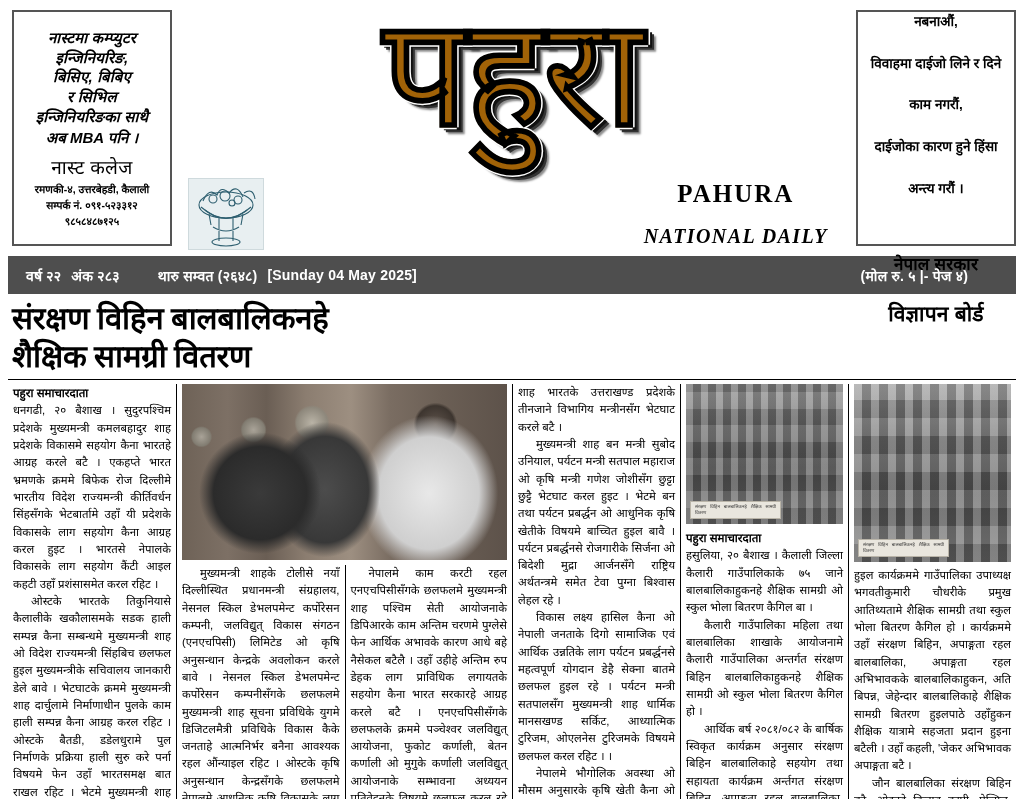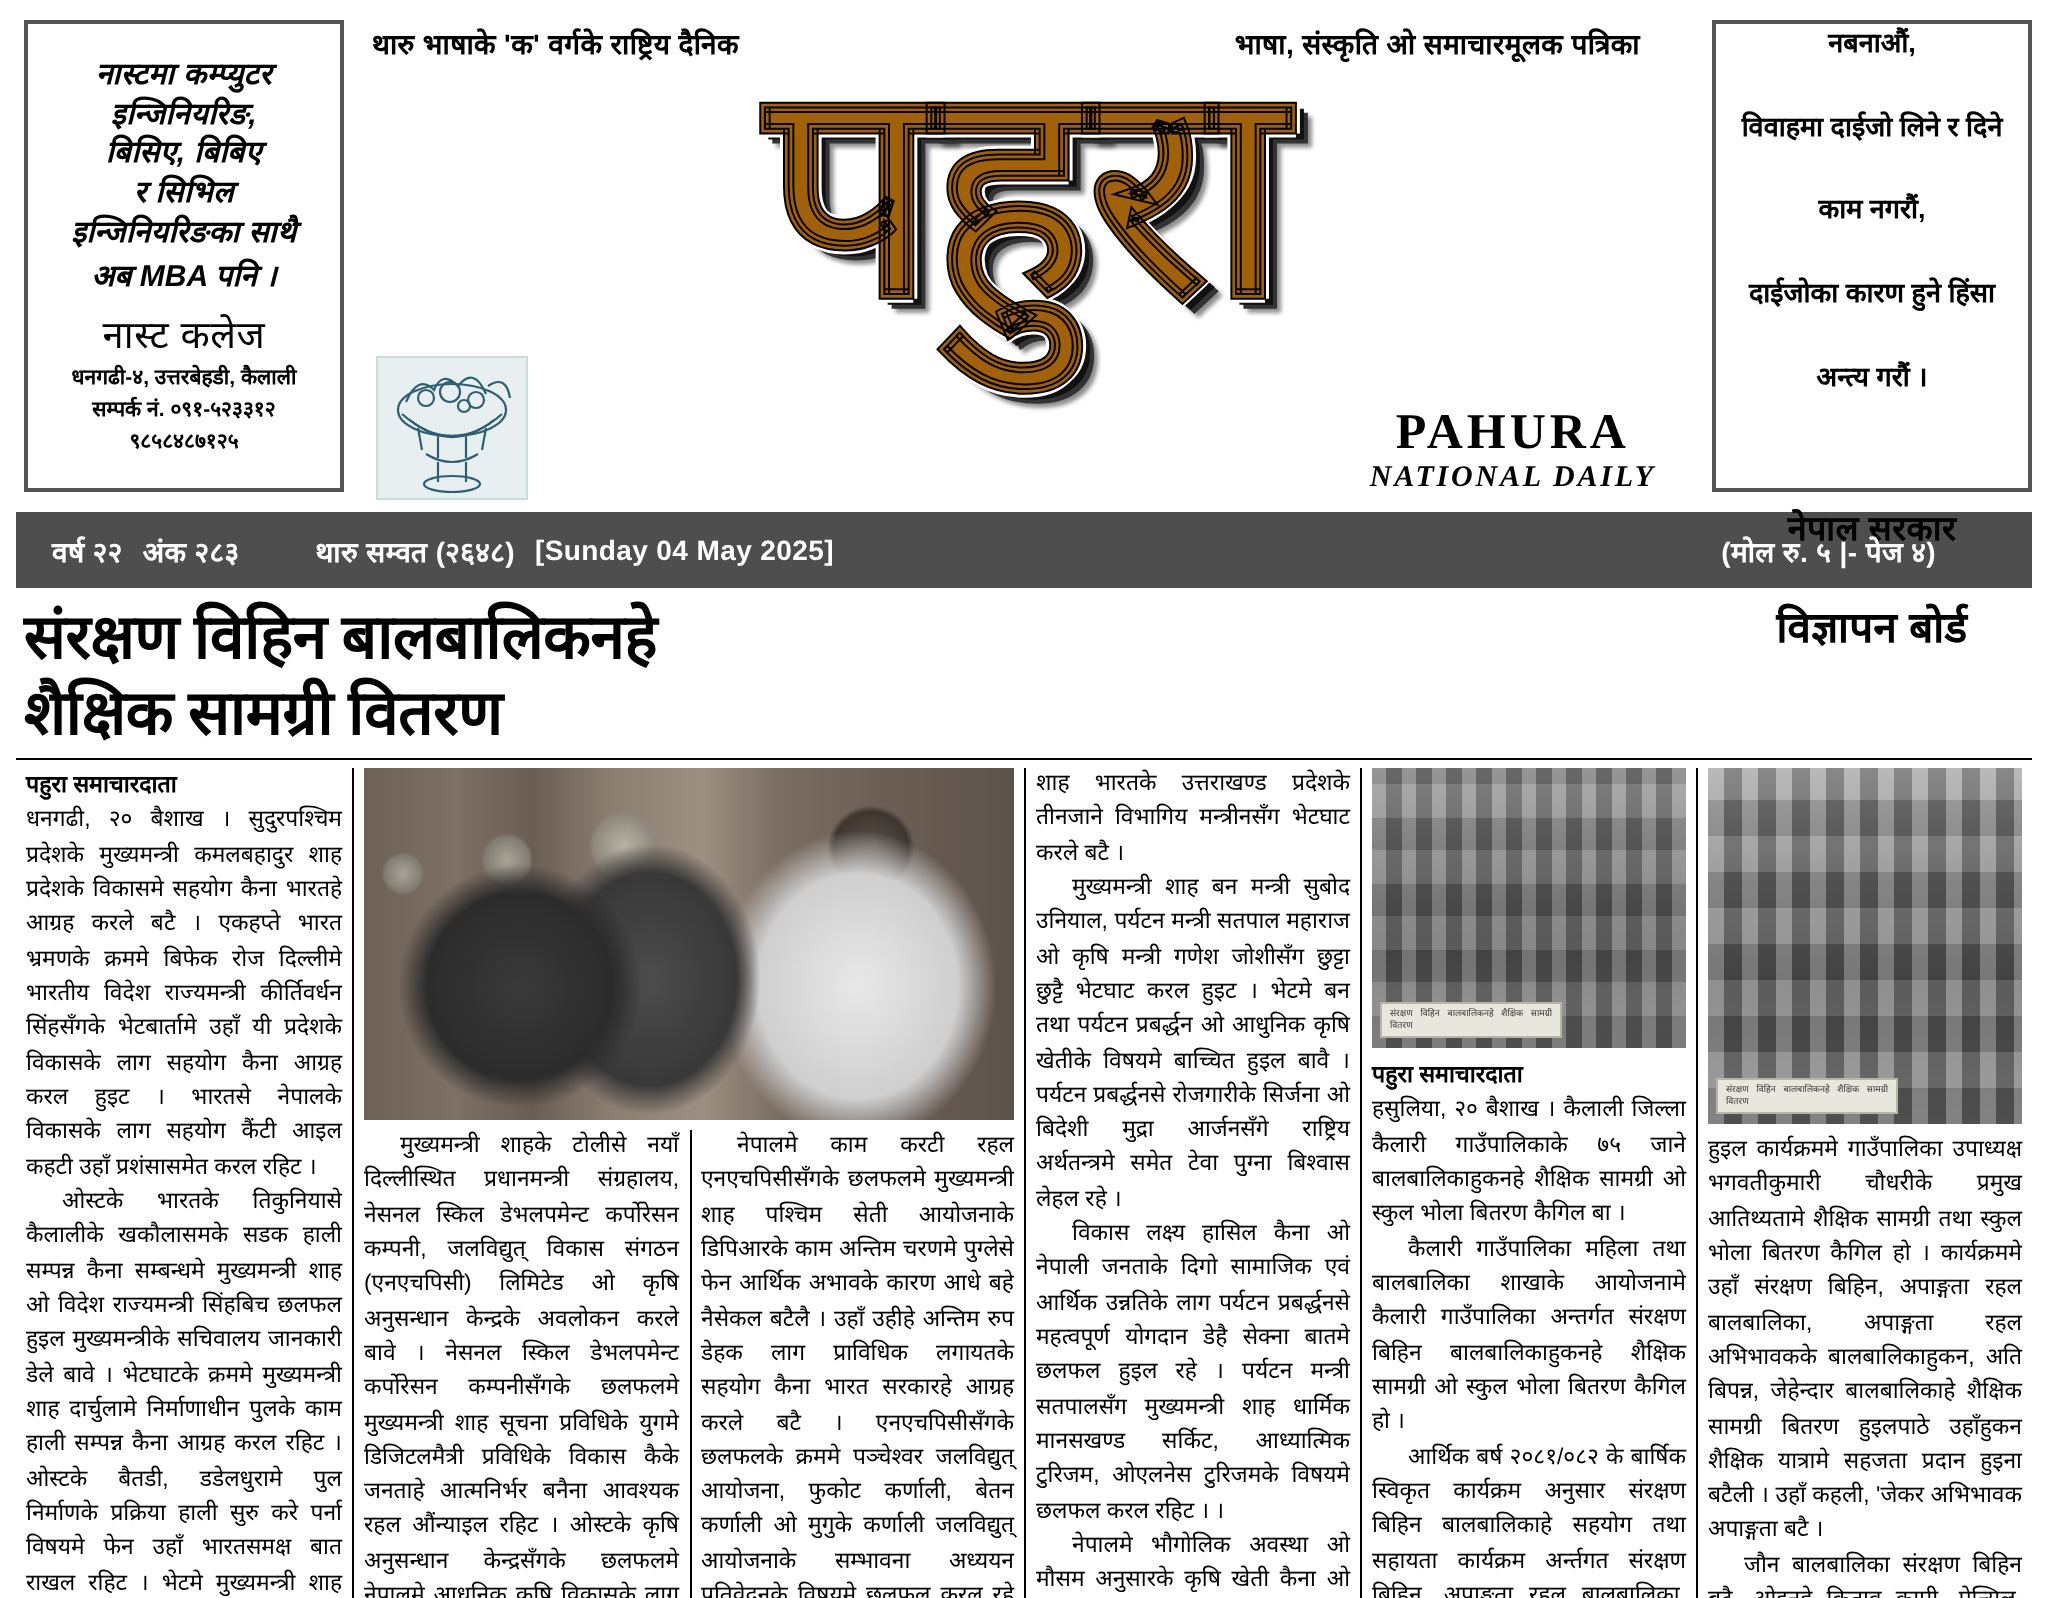--- a/index.html
+++ b/index.html
@@ -108,23 +108,23 @@
   .latin-main {
     font-family: "Liberation Serif", "DejaVu Serif", serif;
     font-weight: bold;
     font-size: 25px;
     letter-spacing: 2px;
   }
   .latin-sub {
     font-family: "Liberation Serif", "DejaVu Serif", serif;
     font-style: italic;
     font-weight: bold;
-    font-size: 15px;
+    font-size: 20px;
     letter-spacing: 1.4px;
-    margin-top: 0;
+    margin-top: 17px;
   }
 
   .ad-box.right { font-weight: bold; gap: 24px; }
   .ad-right-text {
     font-size: 13.5px; font-weight: bold; line-height: 1.33;
   }
   .emblem { width: 34px; height: 36px; margin: 4px 0 2px; }
   .ad-right-gov { font-size: 17px; font-weight: bold; letter-spacing:.2px; }
   .ad-right-board { font-size: 21px; font-weight: bold; letter-spacing:.2px; }
 
@@ -267,30 +267,26 @@
   <div class="masthead">
 
     <div class="ad-box left">
       <div class="ad-left-line">नास्टमा कम्प्युटर</div>
       <div class="ad-left-line">इन्जिनियरिङ,</div>
       <div class="ad-left-line">बिसिए, बिबिए</div>
       <div class="ad-left-line">र सिभिल</div>
       <div class="ad-left-line">इन्जिनियरिङका साथै</div>
       <div class="ad-left-mba">अब MBA पनि ।</div>
       <div class="ad-left-college">नास्ट कलेज</div>
-      <div class="ad-left-addr">धनगढी-४, उत्तरबेहडी, कैलाली</div>
+      <div class="ad-left-addr">रमणकी-४, उत्तरबेहडी, कैलाली</div>
       <div class="ad-left-addr">सम्पर्क नं. ०९१-५२३३१२</div>
       <div class="ad-left-addr">९८५८४८७१२५</div>
     </div>
 
     <div class="masthead-center">
-      <div class="tagline-row">
-        <div class="tagline-left">थारु भाषाके 'क' वर्गके राष्ट्रिय दैनिक</div>
-        <div class="tagline-right">भाषा, संस्कृति ओ समाचारमूलक पत्रिका</div>
-      </div>
 
       <div class="logo-area">
         <div class="logo-word">पहुरा</div>
 
         <div class="basket">
           <svg width="74" height="70" viewBox="0 0 74 70">
             <g stroke="#2e5f70" fill="none" stroke-width="1.1">
               <ellipse cx="37" cy="26" rx="27" ry="13"></ellipse>
               <path d="M12 28 Q37 50 62 28"></path>
               <path d="M16 31 Q37 48 58 31"></path>

